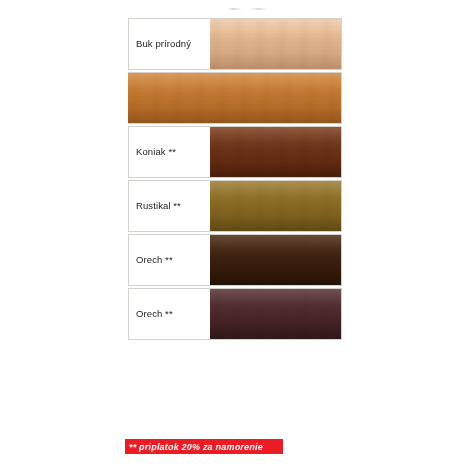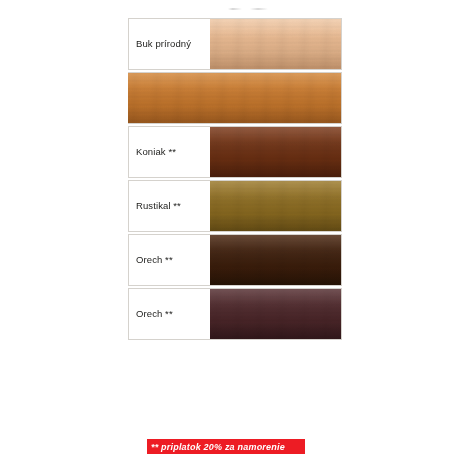--- a/index.html
+++ b/index.html
@@ -115,21 +115,21 @@
     inset: 0;
     background: linear-gradient(to bottom,
       rgba(255,255,255,0.16) 0%,
       rgba(255,255,255,0.05) 28%,
       rgba(0,0,0,0.05) 62%,
       rgba(0,0,0,0.12) 100%);
   }
 
   .note-banner {
     position: absolute;
-    left: 147px;
+    left: 125px;
     top: 439px;
     width: 158px;
     height: 15px;
     background: #ed1c24;
     display: flex;
     align-items: center;
     padding-left: 4px;
     box-sizing: border-box;
   }
   .note-banner span {

